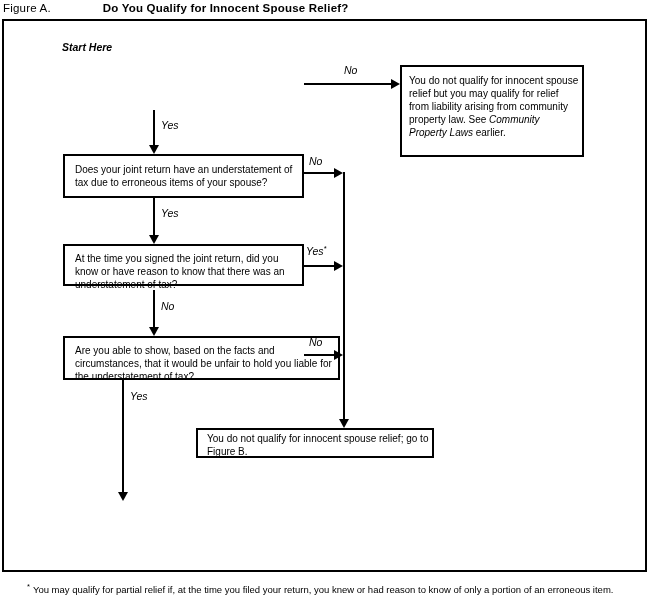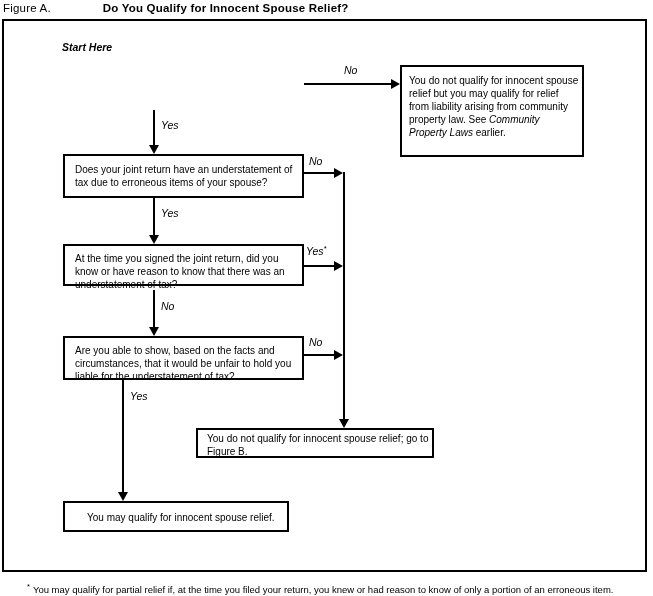--- a/index.html
+++ b/index.html
@@ -16,21 +16,21 @@
   .outer-border { position: absolute; left: 2px; top: 19px; width: 645px; height: 553px; border: 2px solid var(--ink); }
   .start-here { position: absolute; left: 62px; top: 41px; font-size: 10.5px; font-weight: bold; font-style: italic; }
   .box {
     position: absolute; border: 2px solid var(--ink); background: var(--paper);
     font-size: 10px; line-height: 13px;
   }
   .q1 { left: 63px; top: 67px; width: 241px; height: 43px; padding: 7px 6px 0 10px; }
   .community { left: 400px; top: 65px; width: 184px; height: 92px; padding: 7px 2px 0 7px; }
   .q2 { left: 63px; top: 154px; width: 241px; height: 44px; padding: 7px 6px 0 10px; }
   .q3 { left: 63px; top: 244px; width: 241px; height: 42px; padding: 6px 6px 0 10px; }
-  .q4 { left: 63px; top: 336px; width: 241px; height: 44px; padding: 6px 6px 16px 10px; }
+  .q4 { left: 63px; top: 336px; width: 277px; height: 44px; padding: 6px 6px 16px 10px; }
   .figb { left: 196px; top: 428px; width: 238px; height: 30px; padding: 2px 0 0 9px; }
   .may { left: 63px; top: 501px; width: 226px; height: 31px; padding: 8px 0 0 22px; }
   .it { font-style: italic; }
   .hline { position: absolute; height: 2px; background: var(--ink); }
   .vline { position: absolute; width: 2px; background: var(--ink); }
   .ah-right { position: absolute; width: 0; height: 0;
     border-top: 5px solid transparent; border-bottom: 5px solid transparent;
     border-left: 9px solid var(--ink); }
   .ah-down { position: absolute; width: 0; height: 0;
     border-left: 5px solid transparent; border-right: 5px solid transparent;
@@ -102,21 +102,18 @@
   <div class="blabel" style="left:309px; top:336px;">No</div>
 
   <div class="box figb">
     <span>You do not qualify for innocent spouse relief; go to Figure B.</span>
   </div>
 
   <div class="vline" style="left:122px; top:380px; height:112px;"></div>
   <div class="ah-down" style="left:118px; top:492px;"></div>
   <div class="blabel" style="left:130px; top:390px;">Yes</div>
 
-  <div class="box may">
-    <span>You may qualify for innocent spouse relief.</span>
-  </div>
 
   <div class="footnote">
     <sup>*</sup><span class="fn-text">You may qualify for partial relief if, at the time you filed your return, you knew or had reason to know of only a portion of an erroneous item.</span>
   </div>
 
 </div>
 
 </body></html>

